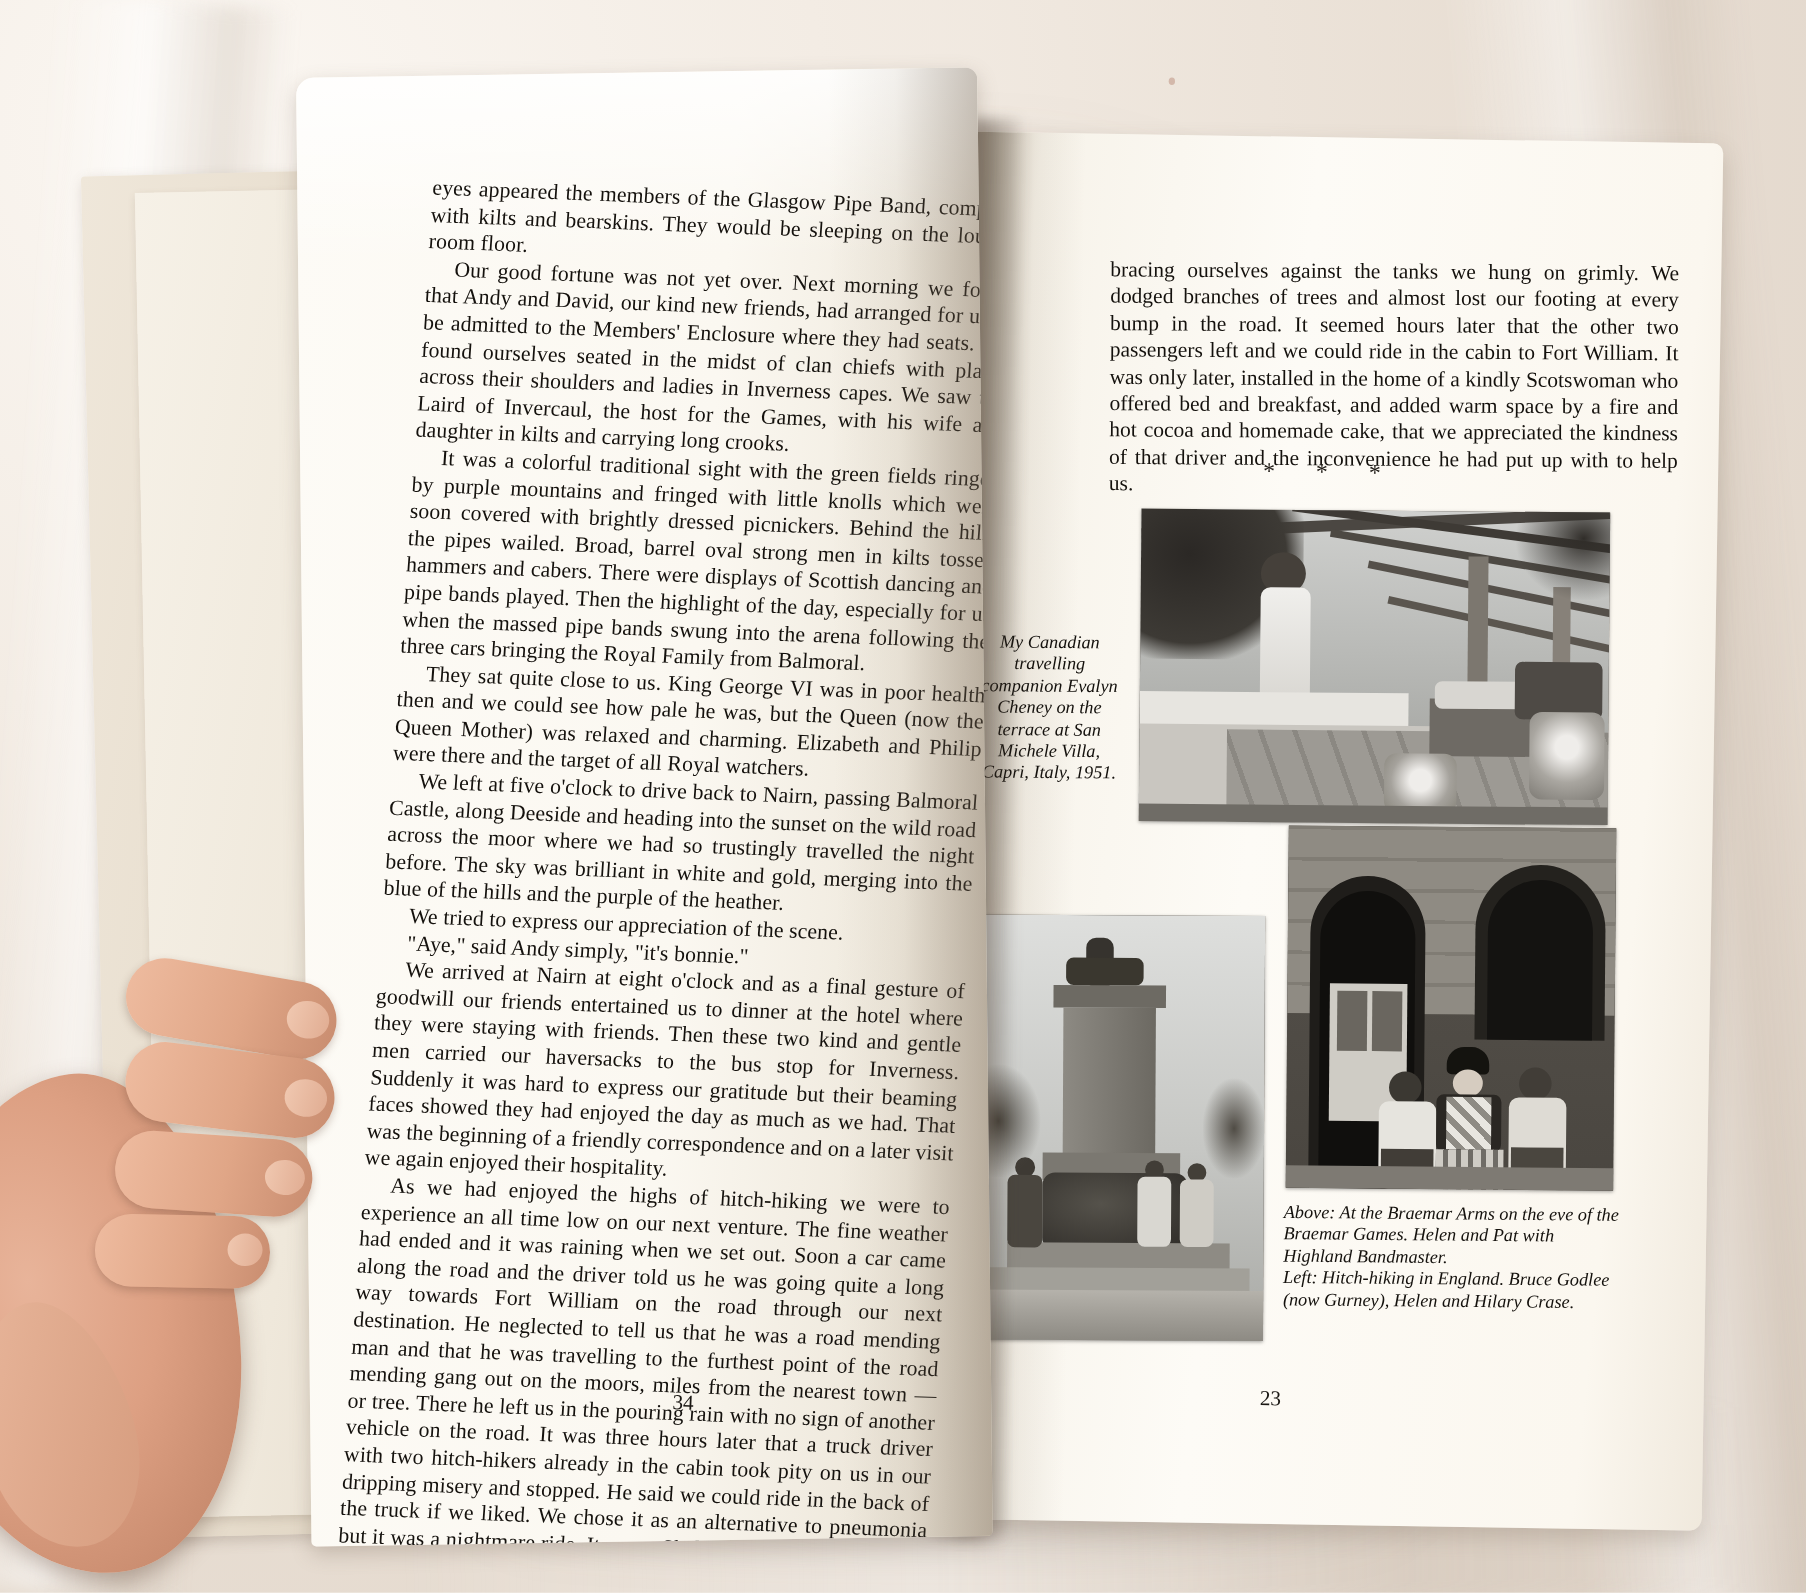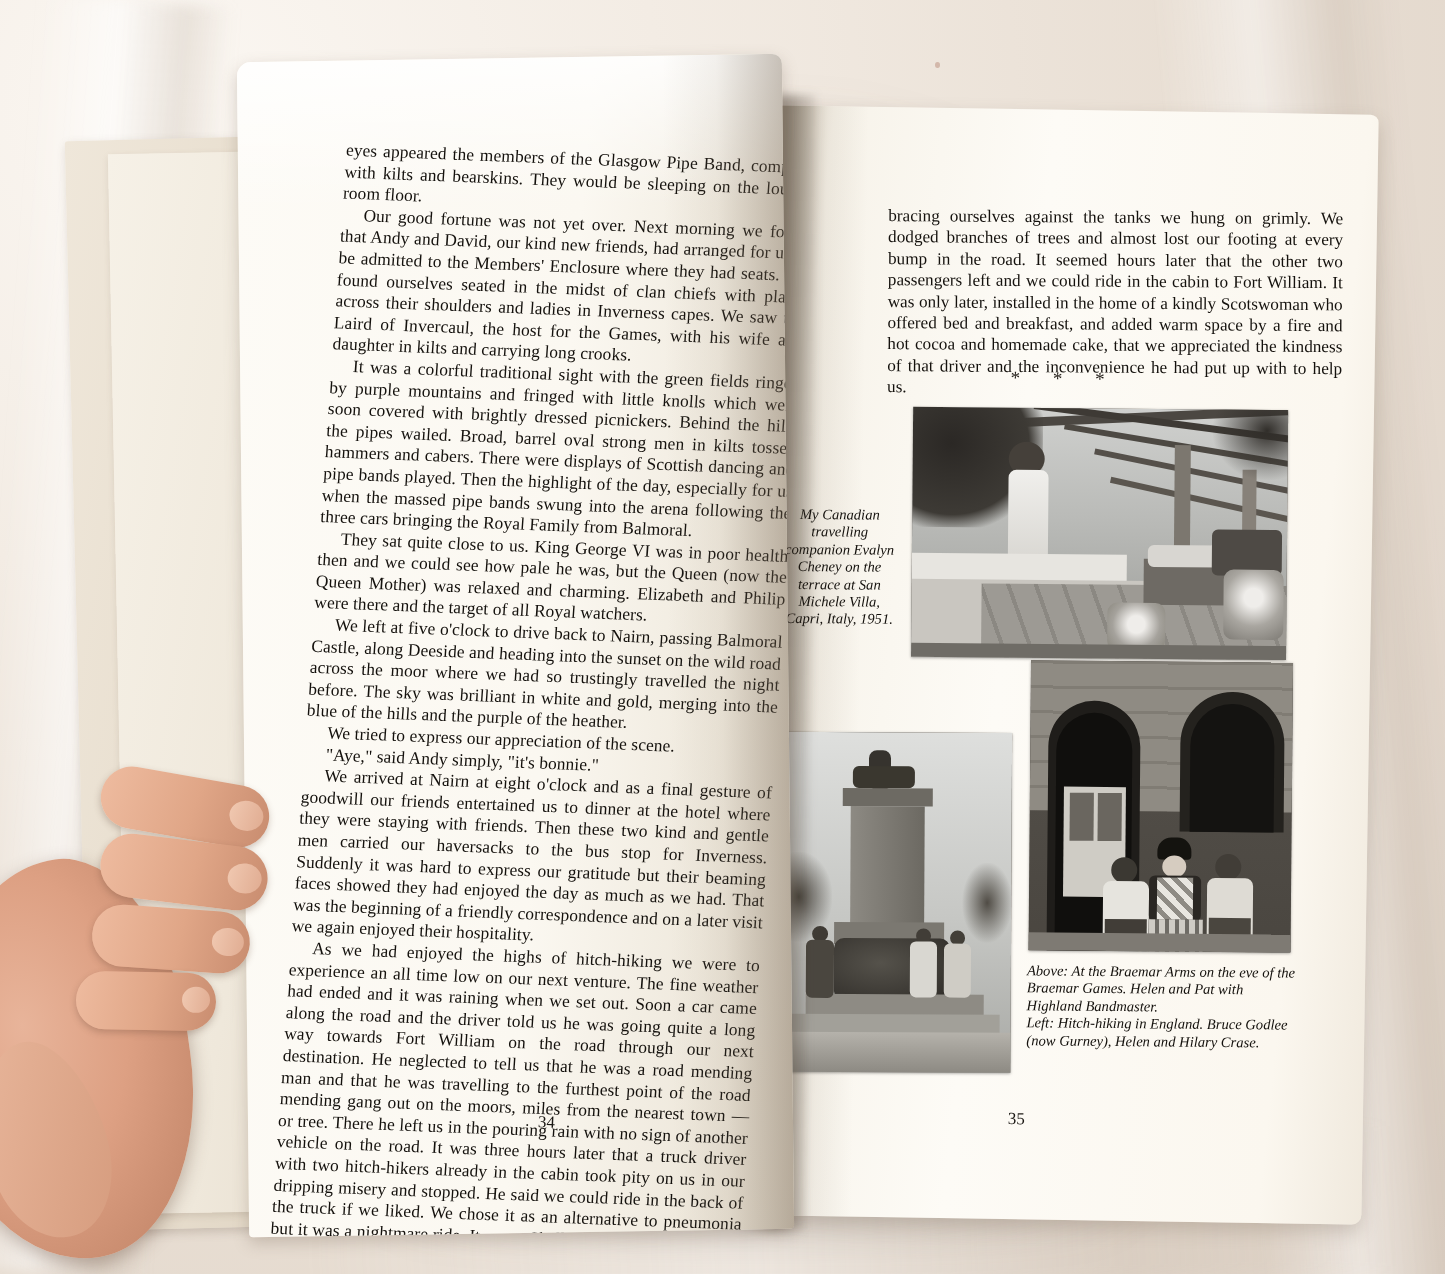--- a/index.html
+++ b/index.html
@@ -286,21 +286,21 @@
       <div class="g" style="left:186px;top:192px;width:26px;height:26px;border-radius:50%;background:#413d37;"></div>
       <div class="g" style="left:178px;top:216px;width:46px;height:74px;background:#dedbd4;border-radius:8px;"></div>
       <div class="g" style="left:180px;top:256px;width:42px;height:34px;background:#4a463f;"></div>
 
       <div class="g" style="left:0;top:272px;width:100%;height:18px;background:#7e7a73;"></div>
     </div>
 
     <div class="cap cap3" style="white-space:pre-line">Above: At the Braemar Arms on the eve of the Braemar Games. Helen and Pat with Highland Bandmaster.
 Left: Hitch-hiking in England. Bruce Godlee (now Gurney), Helen and Hilary Crase.</div>
 
-    <div class="folio folio-right">35</div>
+    <div class="folio folio-right">23</div>
   </div>
 
   <div class="gutter"></div>
 
   <div class="page-left">
     <div class="col lp-text">
       <p class="noind">eyes appeared the members of the Glasgow Pipe Band, complete with kilts and bearskins. They would be sleeping on the lounge room floor.</p>
       <p>Our good fortune was not yet over. Next morning we found that Andy and David, our kind new friends, had arranged for us to be admitted to the Members' Enclosure where they had seats. We found ourselves seated in the midst of clan chiefs with plaids across their shoulders and ladies in Inverness capes. We saw the Laird of Invercaul, the host for the Games, with his wife and daughter in kilts and carrying long crooks.</p>
       <p>It was a colorful traditional sight with the green fields ringed by purple mountains and fringed with little knolls which were soon covered with brightly dressed picnickers. Behind the hills the pipes wailed. Broad, barrel oval strong men in kilts tossed hammers and cabers. There were displays of Scottish dancing and pipe bands played. Then the highlight of the day, especially for us when the massed pipe bands swung into the arena following the three cars bringing the Royal Family from Balmoral.</p>
       <p>They sat quite close to us. King George VI was in poor health then and we could see how pale he was, but the Queen (now the Queen Mother) was relaxed and charming. Elizabeth and Philip were there and the target of all Royal watchers.</p>

